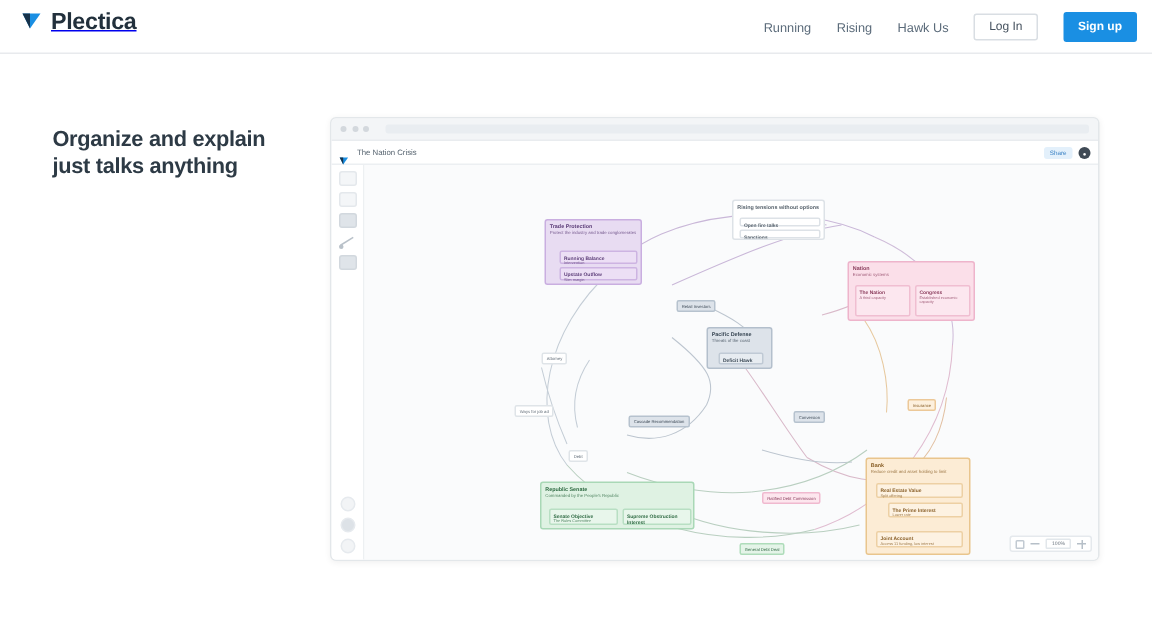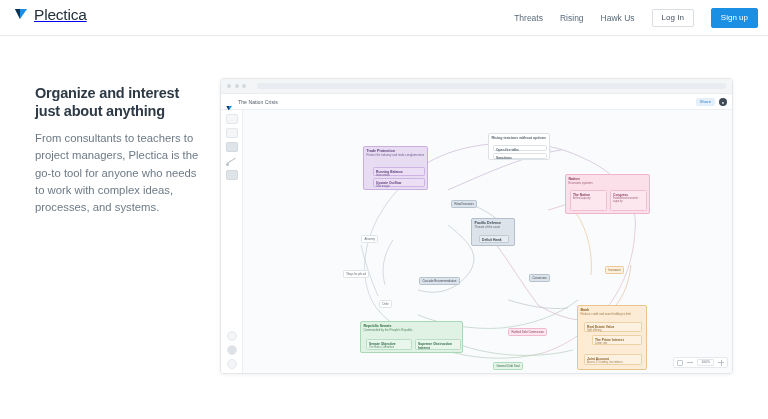--- a/index.html
+++ b/index.html
@@ -18,39 +18,39 @@
     background: #ffffff;
     border-bottom: 1px solid #e8eaed;
     display: flex; align-items: center;
   }
   .logo-wrap {
     position: absolute; left: 14px; top: 7px;
     display: flex; align-items: center; gap: 5px;
   }
   .logo-mark { width: 15px; height: 15px; position: relative; }
   .logo-text {
-    font-size: 15.5px; font-weight: normal; color: #22303c;
+    font-size: 15.5px; font-weight: bold; color: #22303c;
     letter-spacing: -0.2px; line-height: 1;
   }
   .nav {
     position: absolute; right: 10px; top: 0; height: 36px;
     display: flex; align-items: center; gap: 17px;
   }
   .nav-link {
     font-size: 8.5px; color: #5b6b7a; text-decoration: none;
     white-space: nowrap;
   }
   .btn-login {
     font-size: 8px; color: #45515e;
     border: 1px solid #d9dee3; background: #fff;
     padding: 4px 9px; border-radius: 2px;
     white-space: nowrap; line-height: 1;
   }
   .btn-signup {
-    font-size: 8px; color: #ffffff; font-weight: normal;
+    font-size: 8px; color: #ffffff; font-weight: bold;
     background: #1a8fe3; border: 1px solid #1a8fe3;
     padding: 5px 9px; border-radius: 2px;
     white-space: nowrap; line-height: 1;
   }
 
   
   .copy {
     position: absolute; left: 35px; top: 84px; width: 168px;
   }
   .copy-title {
@@ -220,31 +220,30 @@
   <a class="logo-wrap" href="#">
     <span class="logo-mark">
       <svg width="15" height="15" viewBox="0 0 15 15">
         <path d="M1 2 L13 2 L6 12 Z" fill="#1a8fe3"></path>
         <path d="M1 2 L6 12 L6 2 Z" fill="#16324a"></path>
       </svg>
     </span>
     <span class="logo-text">Plectica</span>
   </a>
   <nav class="nav">
-    <a class="nav-link" href="#">Threats</a>
+    <a class="nav-link" href="#">Running</a>
     <a class="nav-link" href="#">Rising</a>
     <a class="nav-link" href="#">Hawk Us</a>
     <button class="btn-login">Log In</button>
     <button class="btn-signup">Sign up</button>
   </nav>
 </div>
 
 <div class="copy">
-  <h1 class="copy-title">Organize and interest just about anything</h1>
-  <p class="copy-body">From consultants to teachers to project managers, Plectica is the go-to tool for anyone who needs to work with complex ideas, processes, and systems.</p>
+  <h1 class="copy-title">Organize and explain just talks anything</h1>
 </div>
 
 <div class="window">
 
   <div class="chrome">
     <span class="dot"></span>
     <span class="dot"></span>
     <span class="dot"></span>
     <span class="chrome-bar"></span>
   </div>

